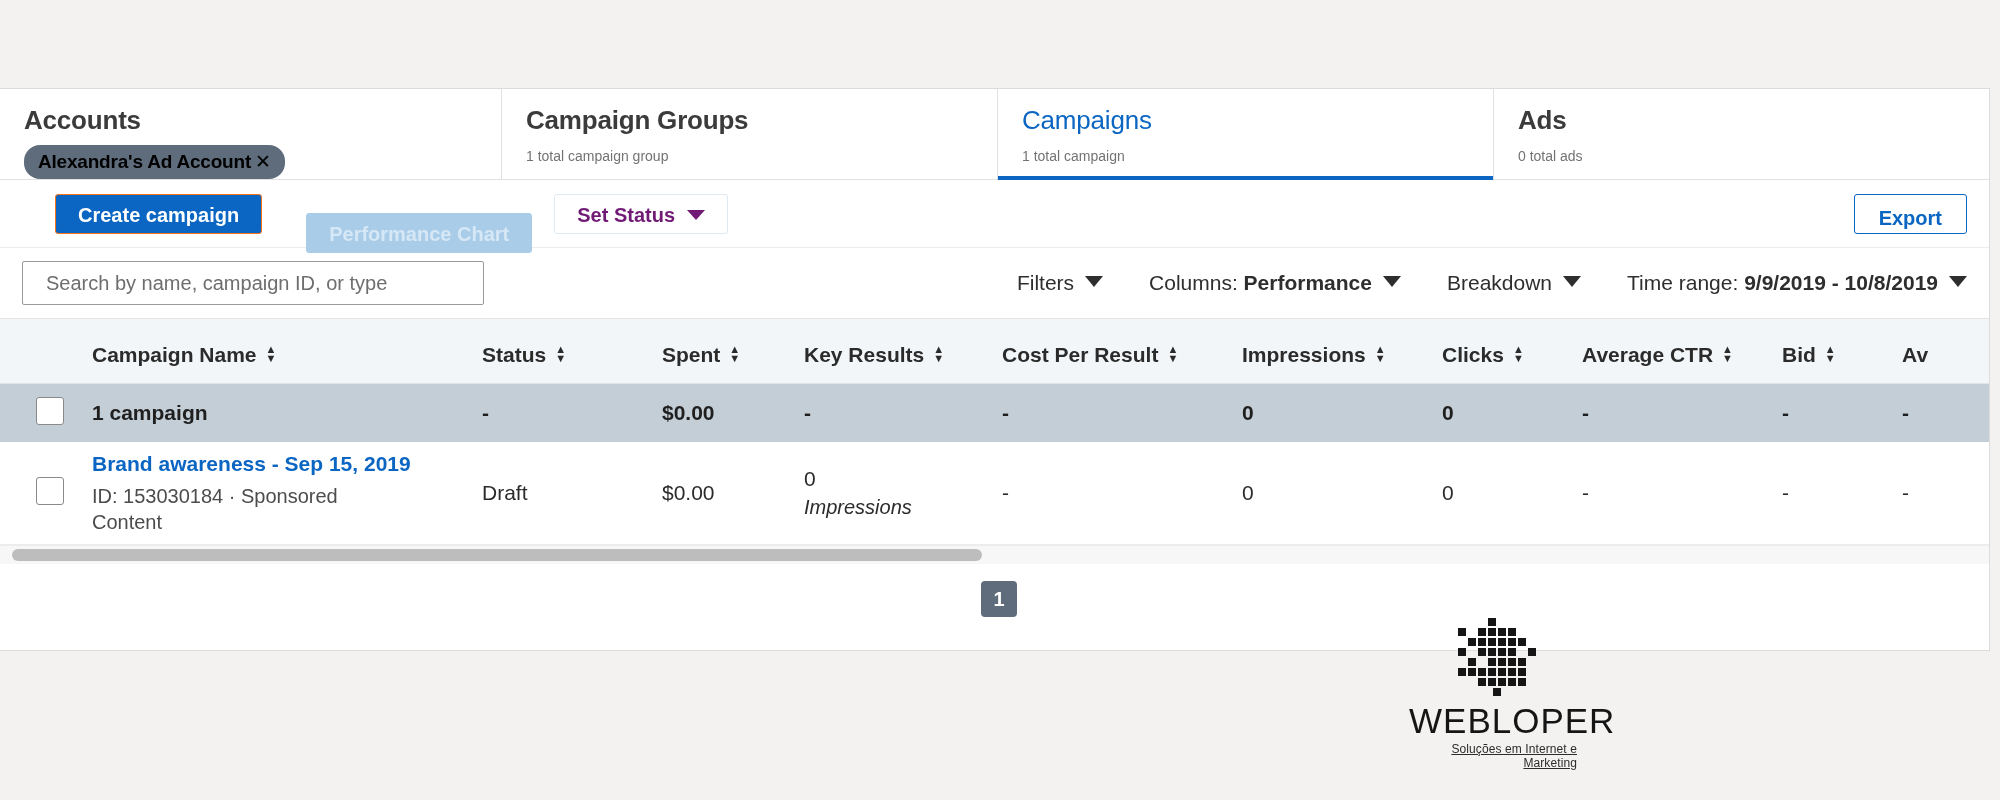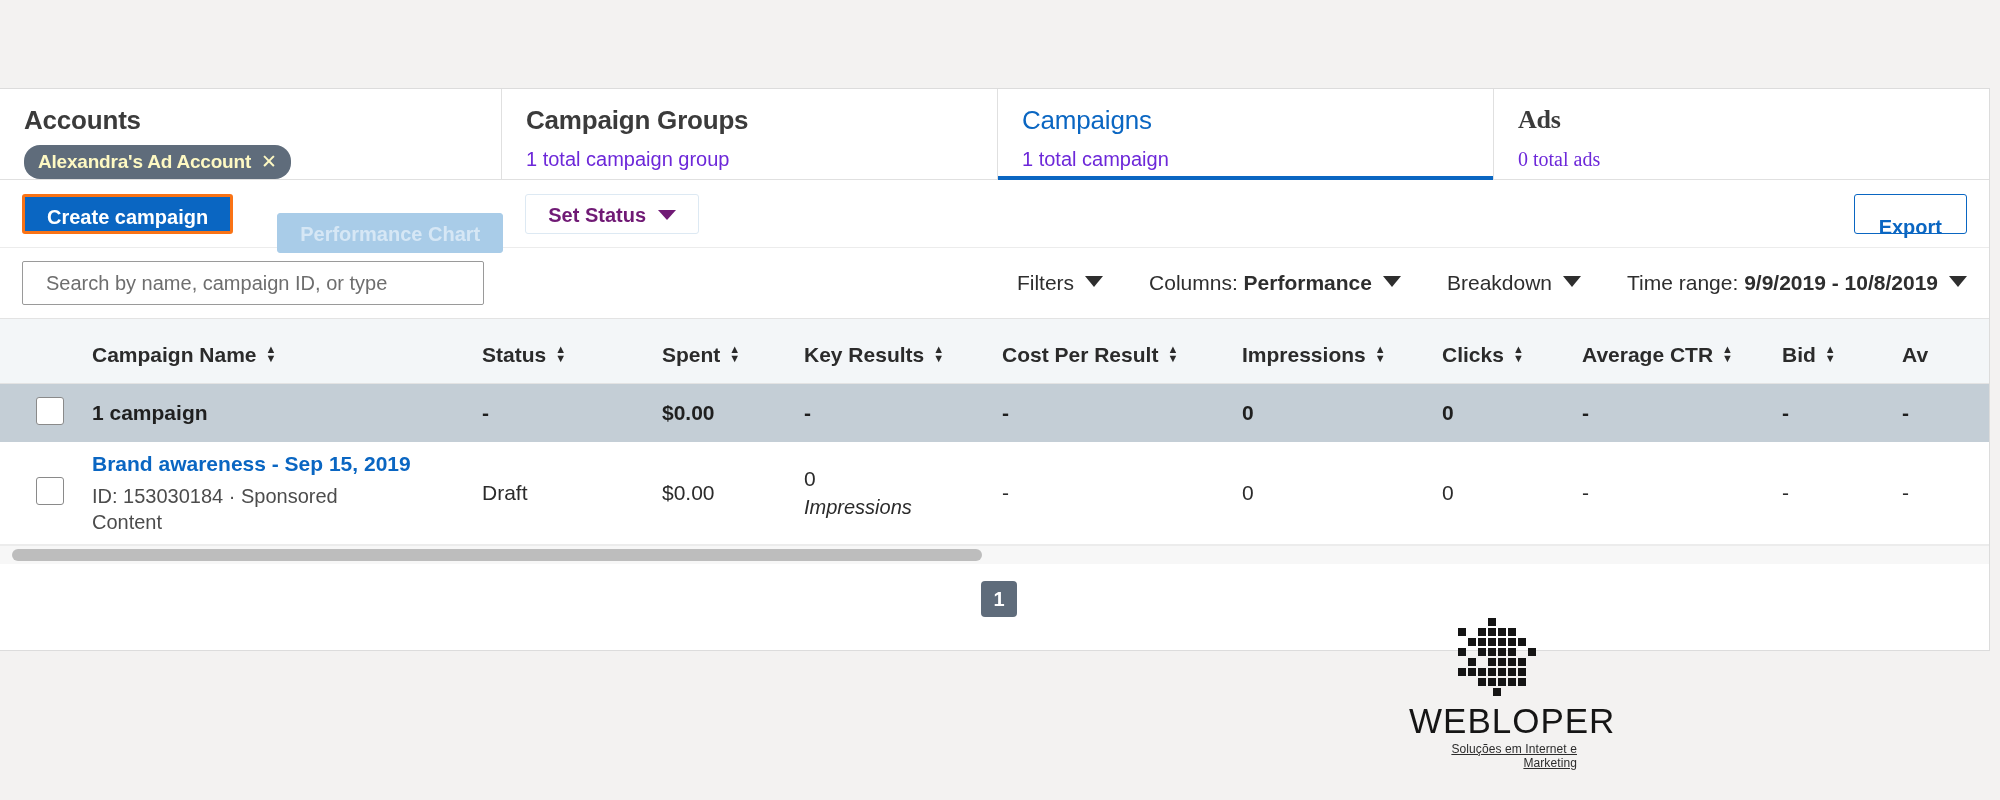--- a/index.html
+++ b/index.html
@@ -28,48 +28,48 @@
     flex: 0 0 auto;
     padding: 16px 24px 0 24px;
     border-right: 1px solid #e0e0e0;
     box-sizing: border-box;
     position: relative;
     background: #fff;
   }
   .tab.w1 { width: 502px; }
   .tab.w2 { width: 496px; }
   .tab.w3 { width: 496px; }
-  .tab.w4 { width: 494px; border-right: none; font-family: Liberation Serif, serif; }
+  .tab.w4 { width: 494px; border-right: none; }
   .tab-title {
     font-size: 26px;
     font-weight: bold;
     color: #3b3b3b;
     letter-spacing: -0.2px;
     line-height: 30px;
   }
   .tab.active .tab-title { color: #0a66c2; font-weight: normal; }
   .tab-sub {
-    font-size: 20px;
-    color: #6d28d9;
+    font-size: 14px;
+    color: #737373;
     margin-top: 13px;
   }
   .tab.active::after {
     content: "";
     position: absolute;
     left: 0; right: 0; bottom: -1px;
     height: 4px;
     background: #0a66c2;
   }
   .chip {
     display: inline-flex;
     align-items: center;
-    gap: 10px;
+    gap: 4px;
     margin-top: 10px;
     background: #5f6c7b;
-    color: #fef9c3;
+    color: #000000;
     border-radius: 16px;
     padding: 5px 14px 6px 14px;
     font-size: 19px;
     font-weight: bold;
     letter-spacing: -0.2px;
   }
   .chip-x { font-size: 19px; font-weight: normal; cursor: pointer; }
 
   
   .toolbar {
@@ -86,21 +86,21 @@
     font-size: 20px;
     font-weight: bold;
     border-radius: 3px;
     padding: 0 22px;
     height: 40px;
     line-height: 40px;
     box-sizing: border-box;
     cursor: pointer;
     white-space: nowrap;
   }
-  .btn-primary { background: #0a66c2; color: #fff; border: 3px solid #f97316; margin-right: 44px; }
+  .btn-primary { background: #0a66c2; color: #fff; border: 1px solid #f97316; margin-right: 44px; margin-left: 33px; }
   .btn-disabled-fill { background: #a9cce8; color: #d6e7f5; border: 1px solid #a9cce8; margin-right: 22px; margin-top: 39px; }
   .btn-disabled-outline {
     background: #ffffff;
     color: #701a75;
     border: 1px solid #dde9f3;
     margin-right: 22px;
     font-weight: bold;
   }
   .caret {
     display: inline-block;
@@ -112,21 +112,21 @@
     vertical-align: 2px;
   }
   .btn-export {
     position: absolute;
     right: 22px; top: 14px;
     background: #ffffff;
     color: #0a66c2;
     border: 1px solid #0a66c2;
     font-size: 20px;
     font-weight: bold;
-    padding: 12px 24px;
+    padding: 3px 24px;
     height: 40px;
     line-height: 40px;
     border-radius: 3px;
     box-sizing: border-box;
     cursor: pointer;
     margin-left: 32px;
   }
 
   
   .filterbar {

